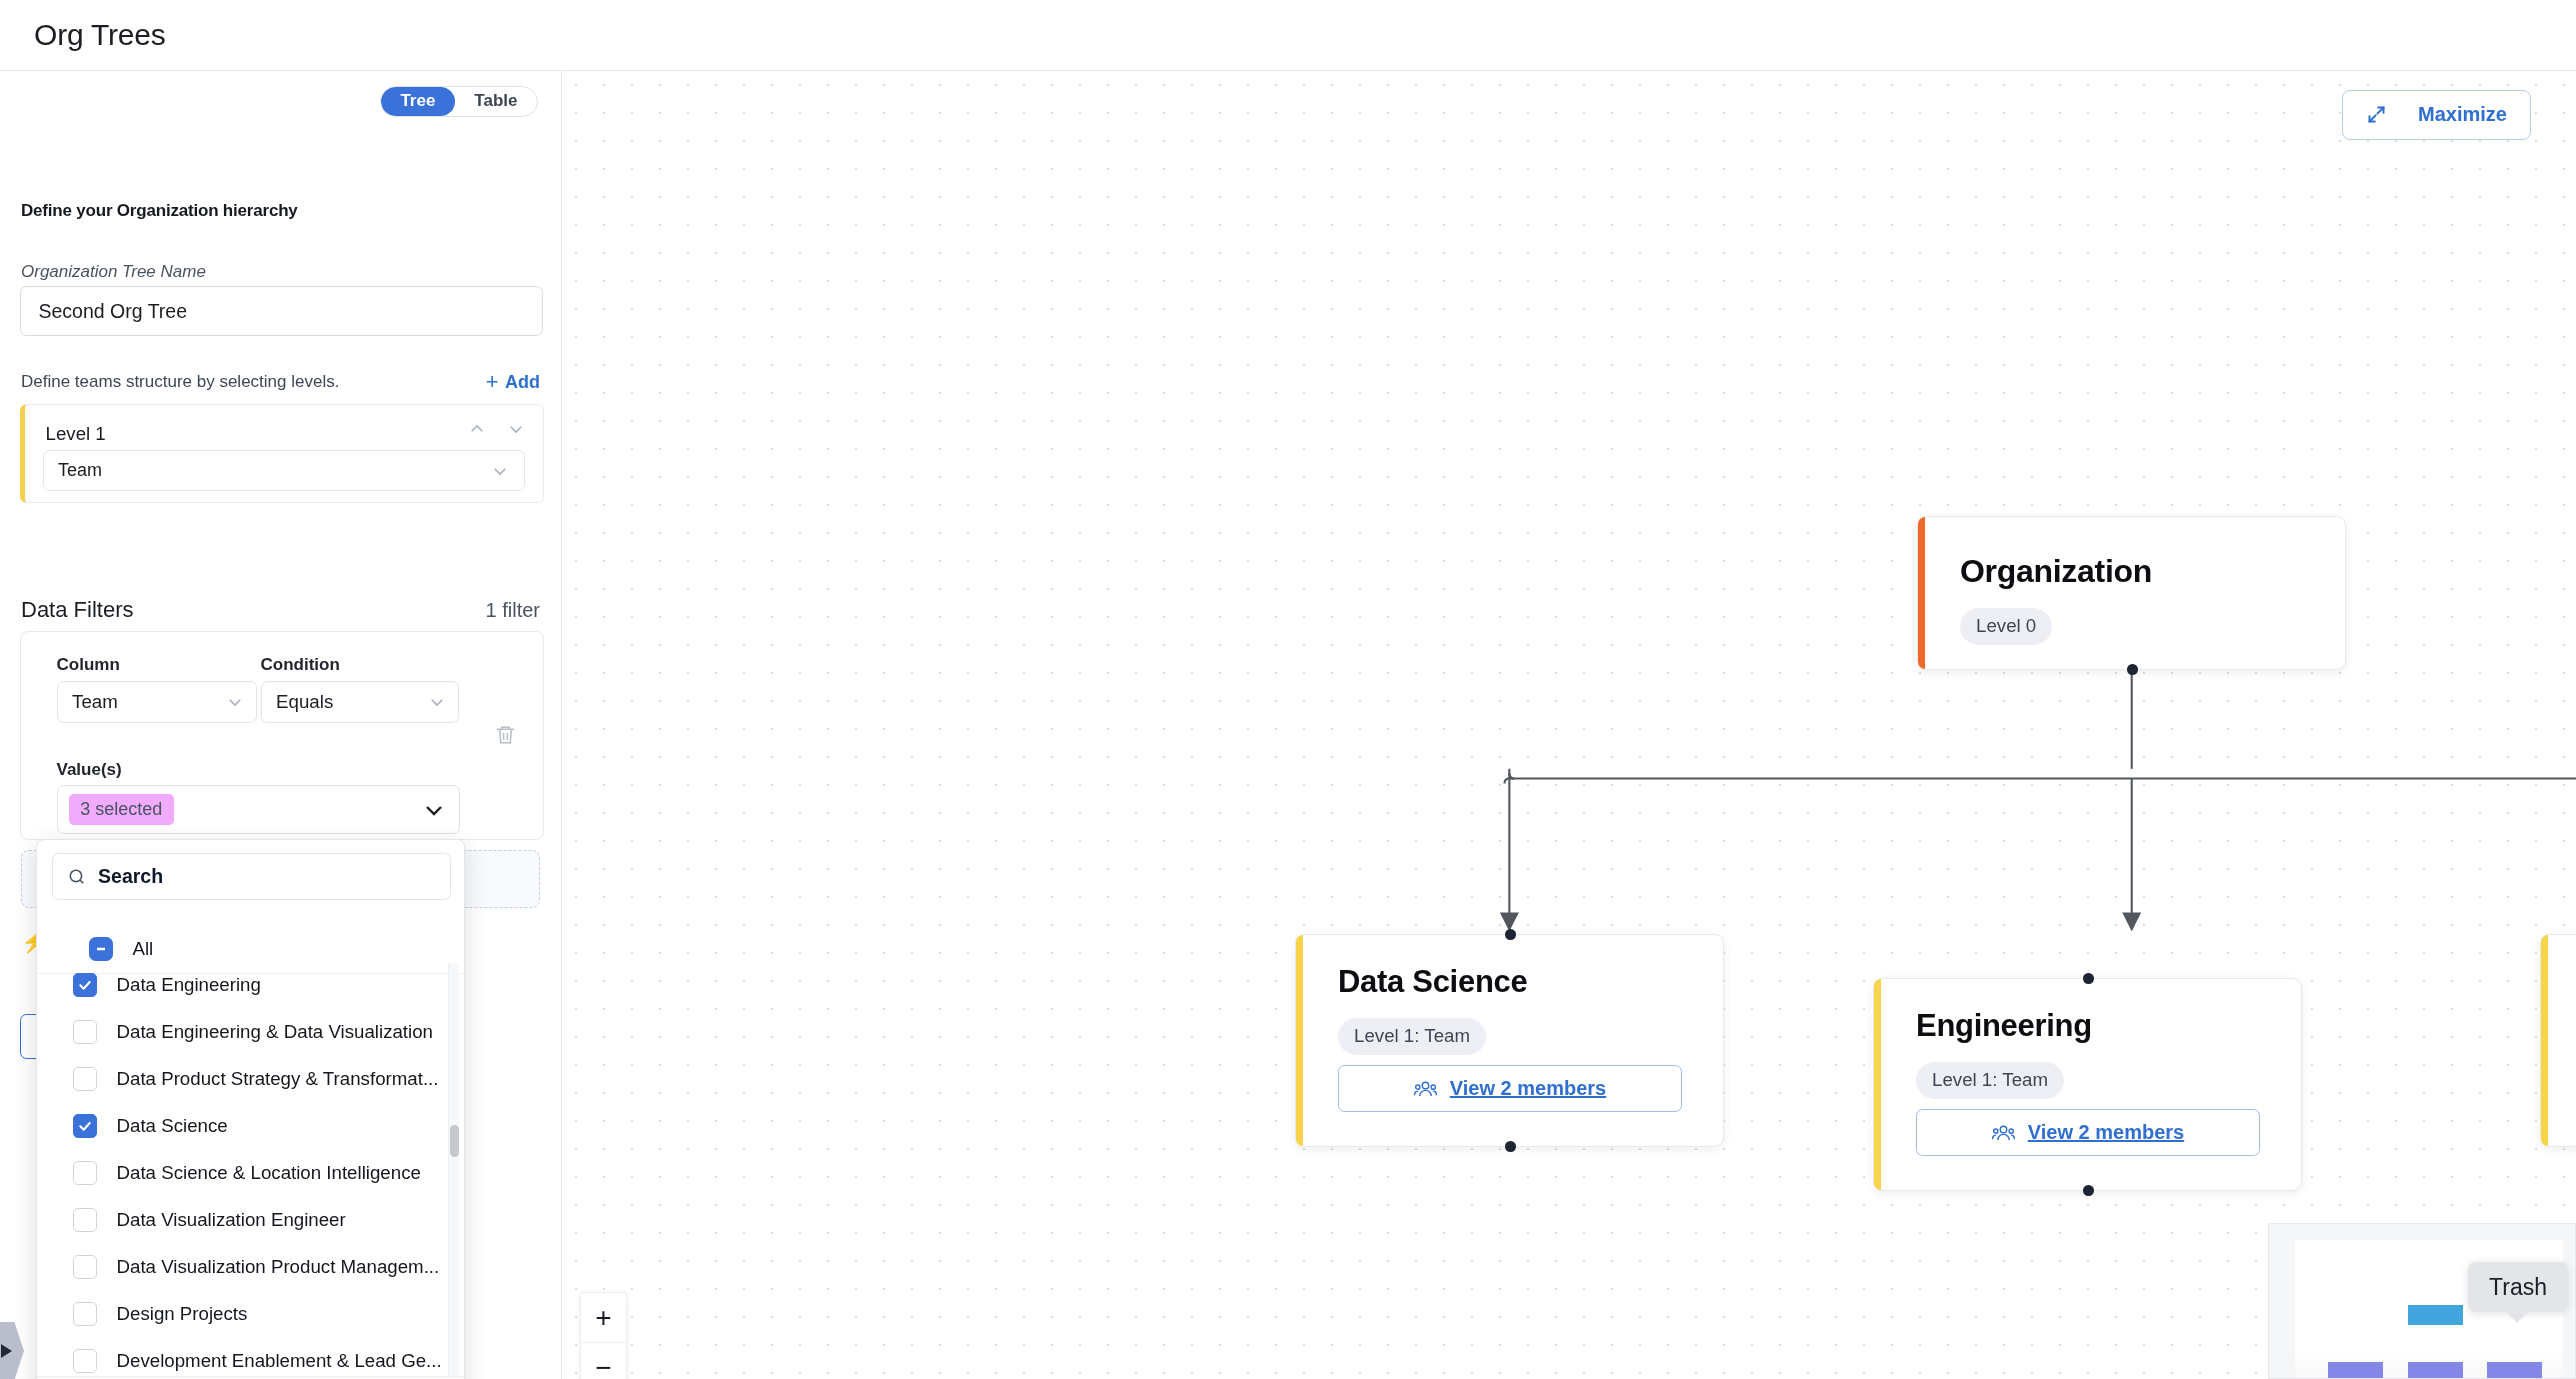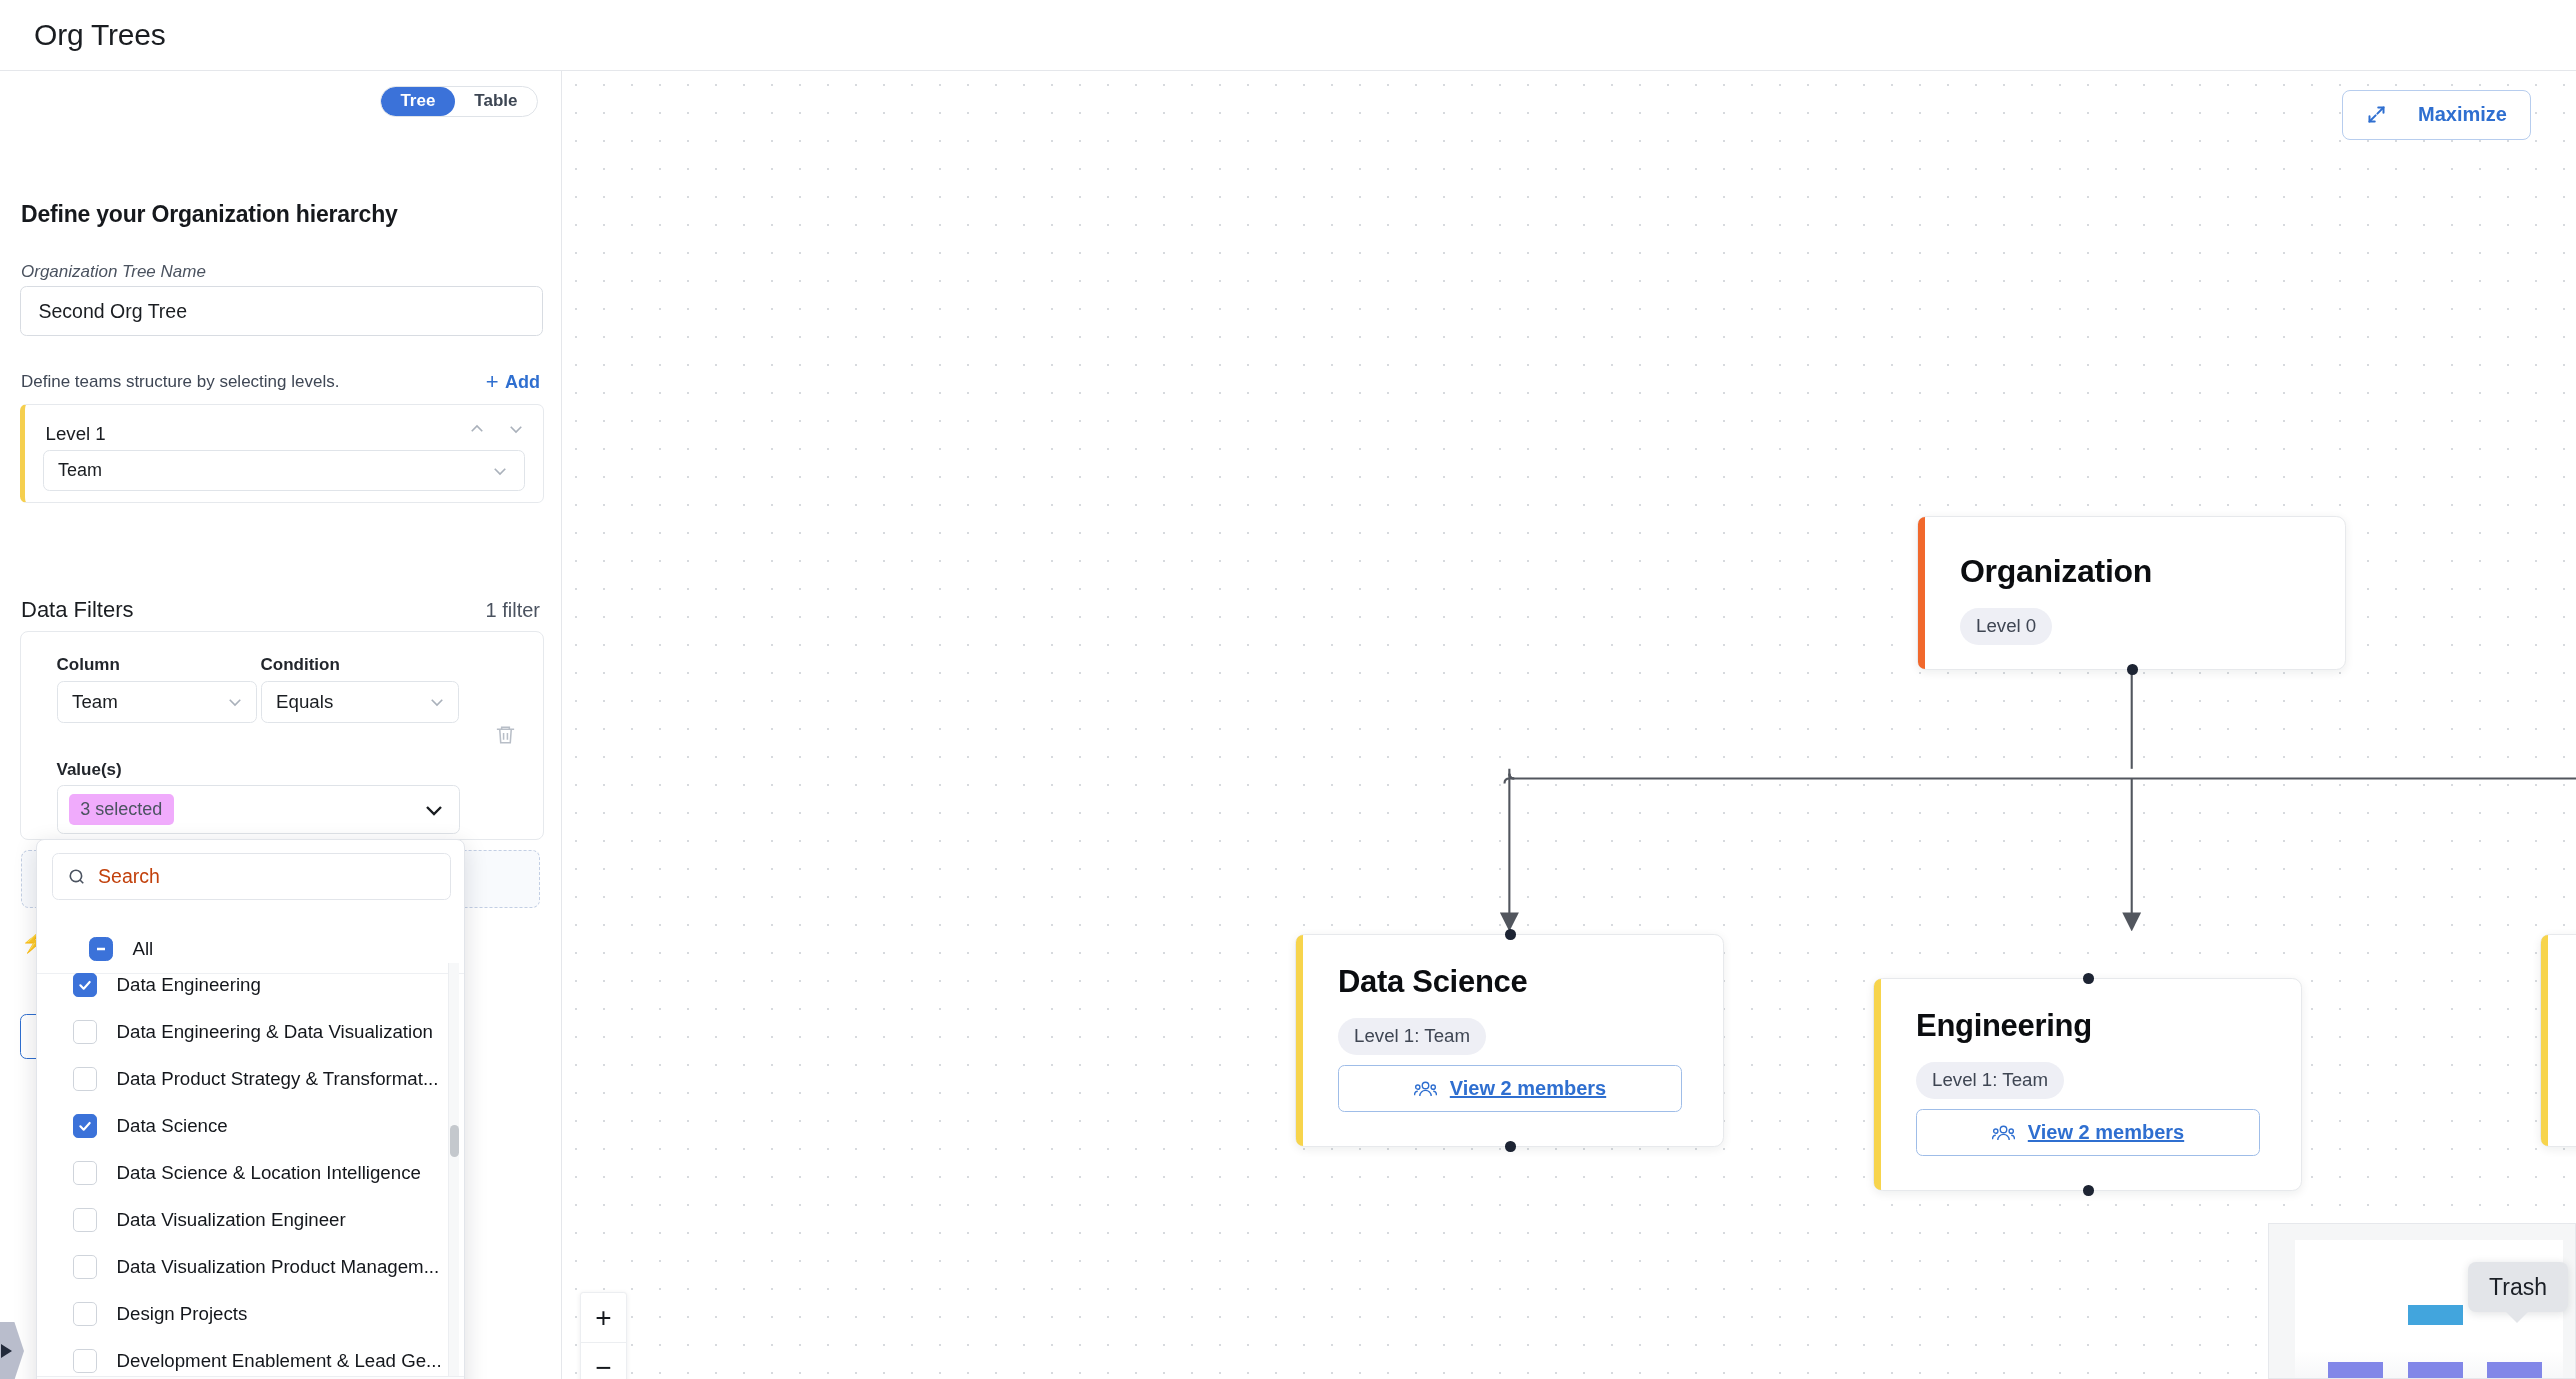--- a/index.html
+++ b/index.html
@@ -53,21 +53,21 @@
     font-size: 17px; font-weight: 700;
     color: #3c4552;
     border-radius: 811px;
     cursor: pointer;
     background: transparent;
   }
   .toggle-btn.active { background: #3b72d9; color: #fff; }
 
   .section-heading {
     position: absolute; left: 21px; top: 130px;
-    font-size: 23px; font-weight: 700; color: #16191d;
+    font-size: 17px; font-weight: 700; color: #16191d;
     letter-spacing: -0.2px;
   }
 
   .field-label {
     font-size: 17px; color: #4b5360; font-weight: 400; font-style: italic;
   }
   .lbl-treename { position: absolute; left: 21px; top: 191px; }
 
   .input-box {
     position: absolute; left: 19.5px; top: 215px;
@@ -206,21 +206,21 @@
   }
   .dd-search {
     position: absolute; left: 14.6px; top: 13px;
     width: 399px; height: 47px;
     border: 0.8px solid #e2e5ea; border-radius: 6.5px;
     display: flex; align-items: center; gap: 11.4px;
     padding: 0 14.6px;
     background: #fff;
   }
   .dd-search svg { width: 19.5px; height: 19.5px; color: #4b5360; flex: none; }
-  .dd-search span { font-size: 19.5px; color: #c2410c; }
+  .dd-search span { font-size: 19.5px; color: #0f172a; font-weight: bold; }
 
   .dd-all {
     position: absolute; left: 0; top: 85px;
     width: 429px; height: 49px;
     display: flex; align-items: center; gap: 19.5px;
     padding-left: 52px;
     border-bottom: 0.8px solid #eef0f3;
   }
   .dd-list {
     position: absolute; left: 0; top: 121px;

